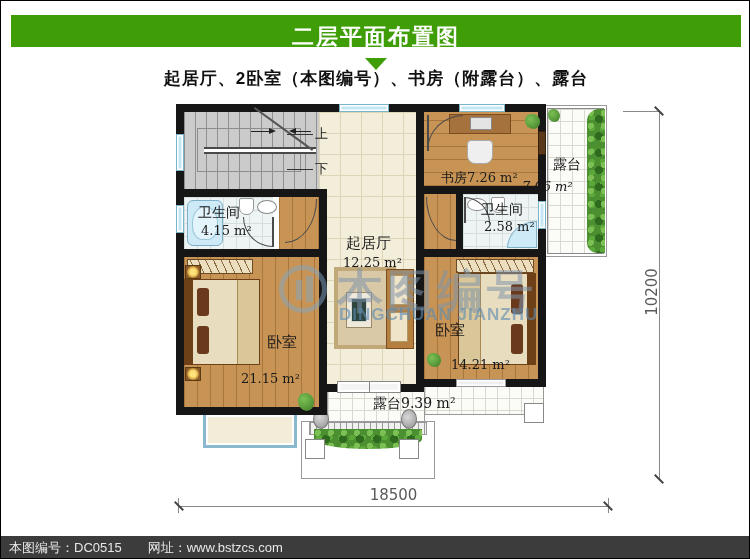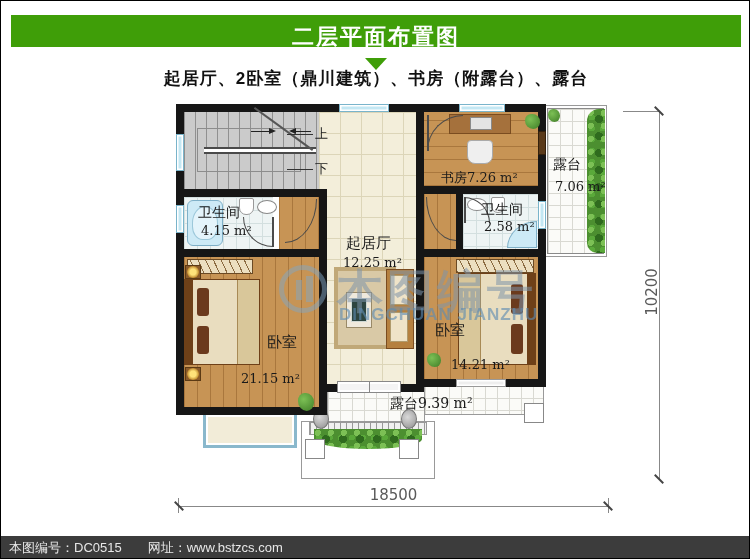--- a/index.html
+++ b/index.html
@@ -44,21 +44,21 @@
   .footer{background:#3c3c3c;color:#e8e8e8;font-size:13px;display:flex;align-items:center;}
   .footer span{white-space:nowrap;}
 </style>
 </head>
 <body>
 
 <div class="abs header-bar" style="left:10px;top:14px;width:730px;height:32px;">
   <div class="header-title">二层平面布置图</div>
 </div>
 <div class="abs header-tri" style="left:364px;top:57px;"></div>
-<div class="abs subtitle" style="left:0;top:66px;width:750px;">起居厅、2卧室（鼎川建筑）、书房（附露台）、露台</div>
+<div class="abs subtitle" style="left:0;top:66px;width:750px;">起居厅、2卧室（本图编号）、书房（附露台）、露台</div>
 
 <div class="abs" style="left:0;top:0;width:750px;height:535px;">
 
   <div class="abs stair-floor" style="left:183px;top:111px;width:135px;height:77px;"></div>
   <div class="abs tile-cream" style="left:318px;top:111px;width:97px;height:272px;"></div>
   <div class="abs wood-h" style="left:423px;top:111px;width:114px;height:74px;"></div>
   <div class="abs tile-bath" style="left:183px;top:196px;width:89px;height:52px;"></div>
   <div class="abs wood-v" style="left:278px;top:196px;width:40px;height:60px;"></div>
   <div class="abs tile-bath" style="left:462px;top:193px;width:75px;height:55px;"></div>
   <div class="abs wood-v" style="left:423px;top:193px;width:39px;height:63px;"></div>
@@ -187,22 +187,22 @@
   <div class="abs rlabel" style="left:440px;top:168px;">书房7.26 m²</div>
   <div class="abs rlabel" style="left:197px;top:203px;font-size:14px;">卫生间</div>
   <div class="abs rlabel" style="left:200px;top:222px;">4.15 m²</div>
   <div class="abs rlabel" style="left:480px;top:200px;font-size:14px;">卫生间</div>
   <div class="abs rlabel" style="left:483px;top:218px;">2.58 m²</div>
   <div class="abs rlabel" style="left:266px;top:332px;font-size:15px;">卧室</div>
   <div class="abs rlabel" style="left:240px;top:370px;">21.15 m²</div>
   <div class="abs rlabel" style="left:434px;top:320px;font-size:15px;">卧室</div>
   <div class="abs rlabel" style="left:450px;top:356px;">14.21 m²</div>
   <div class="abs rlabel" style="left:552px;top:155px;font-size:14px;">露台</div>
-  <div class="abs rlabel" style="left:554px;top:178px;">7.06 m²</div>
-  <div class="abs rlabel" style="left:372px;top:394px;font-size:14px;margin-left:17px;">露台9.39 m²</div>
+  <div class="abs rlabel" style="left:521px;top:178px;font-style:italic;">7.06 m²</div>
+  <div class="abs rlabel" style="left:372px;top:394px;font-size:14px;">露台9.39 m²</div>
 
   <div class="abs dimline" style="left:177px;top:497px;width:1px;height:15px;"></div>
   <div class="abs dimline" style="left:607px;top:497px;width:1px;height:15px;"></div>
   <div class="abs dimline" style="left:177px;top:505px;width:431px;height:1px;"></div>
   <div class="abs dimtick" style="left:172px;top:504px;width:12px;height:2px;"></div>
   <div class="abs dimtick" style="left:601px;top:504px;width:12px;height:2px;"></div>
   <div class="abs dim" style="left:177px;top:485px;width:431px;text-align:center;">18500</div>
 
   <div class="abs dimline" style="left:622px;top:110px;width:37px;height:1px;"></div>
   <div class="abs dimline" style="left:658px;top:110px;width:1px;height:368px;"></div>

